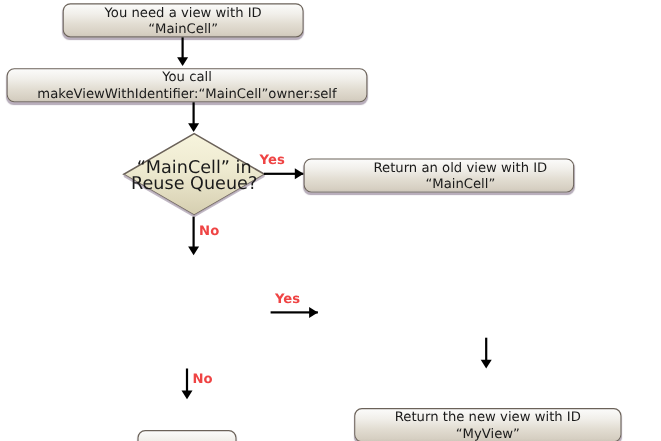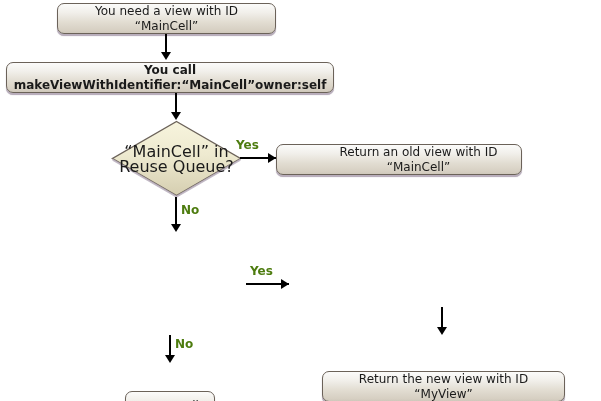--- a/index.html
+++ b/index.html
@@ -90,37 +90,37 @@
     width: 0; height: 0;
     border-top: 5px solid transparent;
     border-bottom: 5px solid transparent;
     border-left: 8px solid #000000;
   }
   
   .edge-label {
     position: absolute;
     font-size: 12px;
     font-weight: bold;
-    color: #4d7c0f;
+    color: #ef4444;
     white-space: nowrap;
   }
 </style>
 </head>
 <body>
 
 <div id="canvas">
 
   <div class="node-box" style="left:57px; top:3px; width:219px; height:31px;">
     <span class="box-label">You need a view with ID “MainCell”</span>
   </div>
 
   <div class="conn conn-v" style="left:165px; top:34px; width:2px; height:20px;"></div>
   <div class="arrow-down" style="left:161px; top:52px;"></div>
 
-  <div class="node-box" style="left:6px; top:62px; width:328px; height:31px;font-weight:bold;">
+  <div class="node-box" style="left:6px; top:62px; width:328px; height:31px;">
     <span class="box-label">You call makeViewWithIdentifier:“MainCell”owner:self</span>
   </div>
 
   <div class="conn conn-v" style="left:175px; top:93px; width:2px; height:20px;"></div>
   <div class="arrow-down" style="left:171px; top:112px;"></div>
 
   <div class="node-diamond" style="left:110px; top:119px; width:133px; height:79px;">
     <svg width="133" height="79" viewBox="0 0 133 79">
       <defs>
         <linearGradient id="dg1" x1="0" y1="0" x2="0" y2="1">

